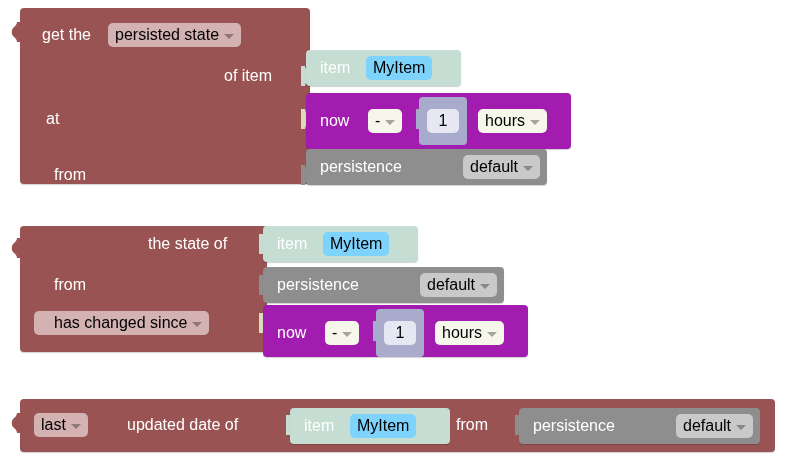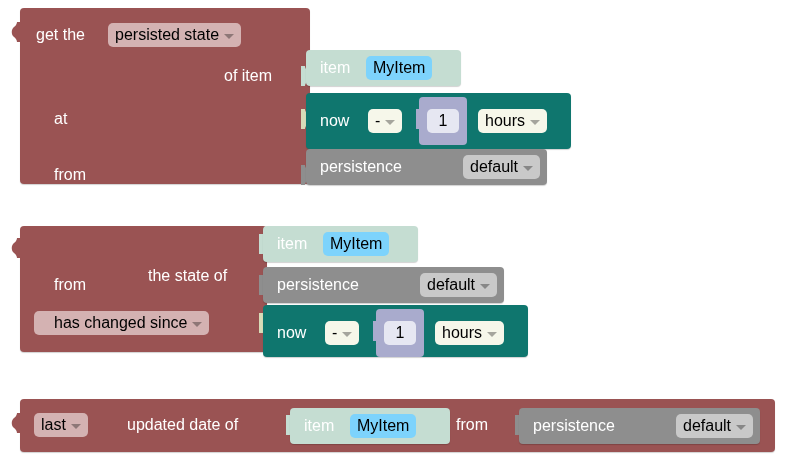--- a/index.html
+++ b/index.html
@@ -73,54 +73,54 @@
     margin-top: 2px;
     flex: none;
   }
 
   
   .c-persist   { background: #9a5353; }            
   .f-persist   { background: #d4b2b2; }            
   .c-item      { background: #c5ddd2; }            
   .f-item      { background: #7dd3fc; }            
   .lbl-item    { color: #ffffff; }
-  .c-time      { background: #0f766e; }            
+  .c-time      { background: #a21caf; }            
   .f-time      { background: #f6f7ea; }            
   .c-persvc    { background: #8e8e8e; }            
   .f-persvc    { background: #c9c9c9; margin-left: 25px; }            
   .c-num       { background: #a9abcd; }            
   .f-num       { background: #e6e7f2; }            
 
   .shadowed { box-shadow: 0 1px 1px rgba(0,0,0,0.18); }
 </style>
 </head>
 <body>
 
 <div class="blk c-persist shadowed" style="left:20px; top:8px; width:290px; height:176px;">
 
   <span class="tab" style="top:14px;">
     <svg width="10" height="20" viewBox="0 0 10 20">
       <path d="M10 0 H6 C6 0 6 3 3 5 C0 7 0 13 3 15 C6 17 6 20 6 20 H10 Z" fill="#9a5353"></path>
     </svg>
   </span>
 
-  <span class="lbl" style="left:16px; top:17px;">get the</span>
+  <span class="lbl" style="left:22px; top:17px;">get the</span>
   <div class="field f-persist" style="left:88px; top:15px;">
     <span>persisted state</span>
     <span class="caret"></span>
   </div>
 
   <span class="lbl" style="left:204px; top:58px; text-align:right;">of item</span>
   <span class="socket" style="left:281px; top:58px;">
     <svg width="10" height="20" viewBox="0 0 10 20">
       <path d="M0 0 H4 C4 0 4 3 7 5 C10 7 10 13 7 15 C4 17 4 20 4 20 H0 Z" fill="#c5ddd2"></path>
     </svg>
   </span>
 
-  <span class="lbl" style="left:34px; top:101px;">at</span>
+  <span class="lbl" style="left:26px; top:101px;">at</span>
   <span class="socket" style="left:281px; top:101px;">
     <svg width="10" height="20" viewBox="0 0 10 20">
       <path d="M0 0 H4 C4 0 4 3 7 5 C10 7 10 13 7 15 C4 17 4 20 4 20 H0 Z" fill="#d8dcb8"></path>
     </svg>
   </span>
 
   <span class="lbl" style="left:34px; top:157px;">from</span>
   <span class="socket" style="left:281px; top:157px;">
     <svg width="10" height="20" viewBox="0 0 10 20">
       <path d="M0 0 H4 C4 0 4 3 7 5 C10 7 10 13 7 15 C4 17 4 20 4 20 H0 Z" fill="#8e8e8e"></path>
@@ -167,21 +167,21 @@
 </div>
 
 <div class="blk c-persist shadowed" style="left:20px; top:226px; width:247px; height:126px;">
 
   <span class="tab" style="top:12px;">
     <svg width="10" height="20" viewBox="0 0 10 20">
       <path d="M10 0 H6 C6 0 6 3 3 5 C0 7 0 13 3 15 C6 17 6 20 6 20 H10 Z" fill="#9a5353"></path>
     </svg>
   </span>
 
-  <span class="lbl" style="left:128px; top:8px;margin-top:32px;">the state of</span>
+  <span class="lbl" style="left:128px; top:8px;">the state of</span>
   <span class="socket" style="left:239px; top:8px;">
     <svg width="10" height="20" viewBox="0 0 10 20">
       <path d="M0 0 H4 C4 0 4 3 7 5 C10 7 10 13 7 15 C4 17 4 20 4 20 H0 Z" fill="#c5ddd2"></path>
     </svg>
   </span>
 
   <span class="lbl" style="left:34px; top:49px;">from</span>
   <span class="socket" style="left:239px; top:49px;">
     <svg width="10" height="20" viewBox="0 0 10 20">
       <path d="M0 0 H4 C4 0 4 3 7 5 C10 7 10 13 7 15 C4 17 4 20 4 20 H0 Z" fill="#8e8e8e"></path>

